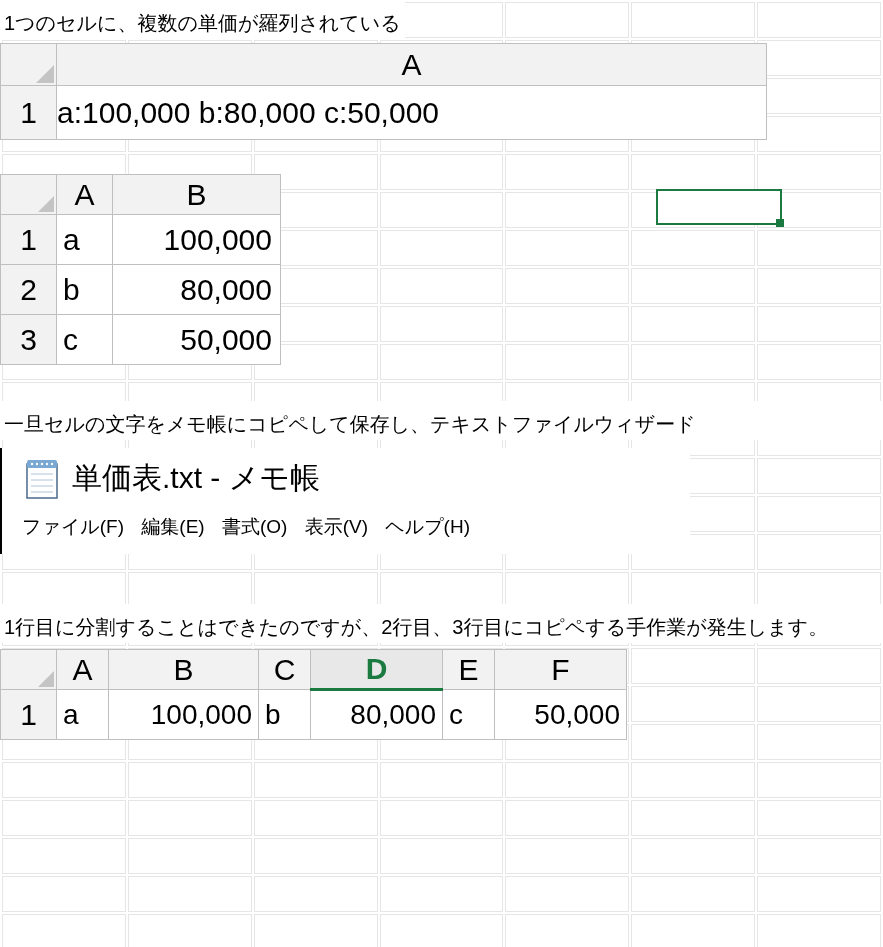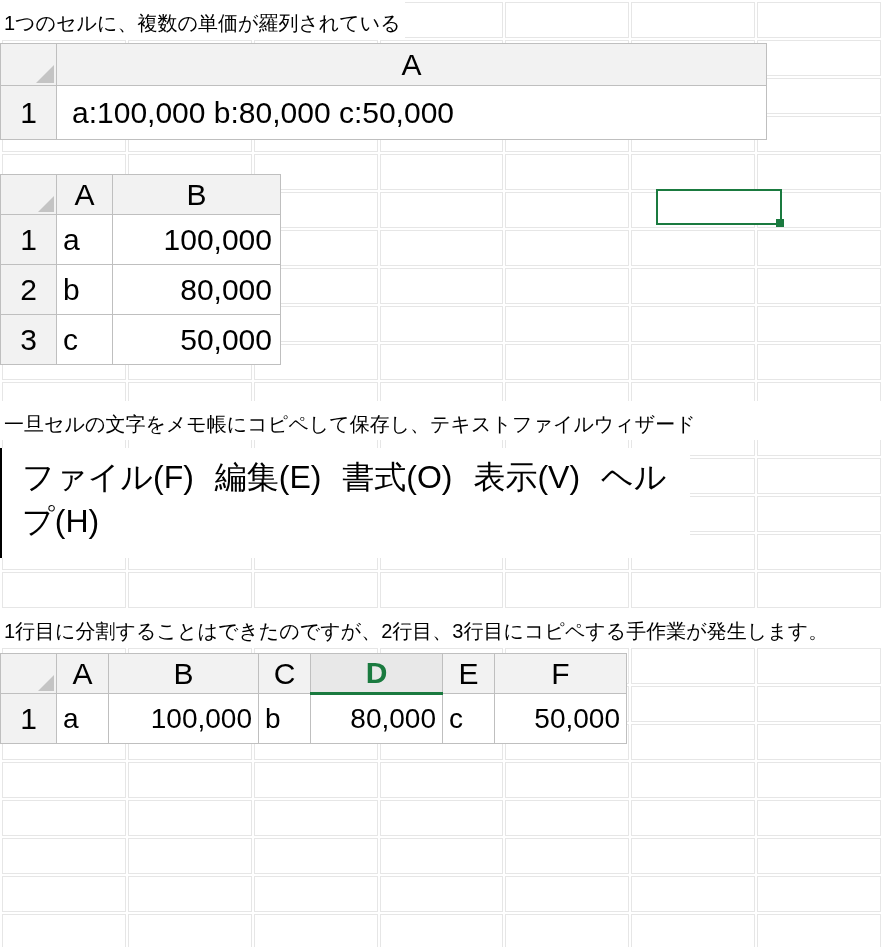--- a/index.html
+++ b/index.html
@@ -63,21 +63,21 @@
   }
   .corner {
     background: #f2f2f2;
     position: relative;
   }
   .corner svg { position: absolute; right: 2px; bottom: 2px; }
   .rowhdr { width: 56px; font-size: 30px; text-align: center; }
   
   .ss1 .colA { width: 710px; }
   .ss1 th { height: 42px; }
-  .ss1 td { height: 54px; font-size: 30px; padding-left: 15px; }
+  .ss1 td { height: 54px; font-size: 30px; padding-left: 0; }
   
   .ss2 th { height: 40px; font-size: 28px; }
   .ss2 .colA { width: 56px; }
   .ss2 .colB { width: 168px; }
   .ss2 td { height: 50px; font-size: 30px; }
   .ss2 .ca { padding-left: 6px; }
   .ss2 .cb { text-align: right; padding-right: 8px; }
   
   .notepad {
     background: #fff;
@@ -87,21 +87,21 @@
   }
   .np-titlebar {
     display: flex;
     align-items: center;
     gap: 10px;
     font-size: 30px;
     margin-bottom: 14px;
   }
   .np-icon { width: 40px; height: 44px; }
   .np-menu {
-    font-size: 32px;
+    font-size: 19px;
     word-spacing: 12px;
     margin-bottom: 6px;
     color: #000;
   }
   .np-content {
     font-size: 30px;
     font-family: "MS Gothic", monospace;
     letter-spacing: 1px;
   }
   .cursor {
@@ -421,20 +421,38 @@
   </tr>
 </tbody>
     </table>
 
 
 <div style="height:36px;"></div>
 <div class="caption caption-wide">一旦セルの文字をメモ帳にコピペして保存し、テキストファイルウィザード</div>
 
 
 <div class="notepad" style="margin-top:8px;">
+  <div class="np-titlebar">
+    <span class="np-icon">
+      <svg width="40" height="44" viewBox="0 0 40 44">
+        <rect x="5" y="8" width="30" height="34" fill="#ffffff" stroke="#4a6a8a" stroke-width="1.5"></rect>
+        <rect x="5" y="4" width="30" height="8" rx="2" fill="#7aa8d4"></rect>
+        <circle cx="10" cy="8" r="1.2" fill="#fff"></circle>
+            <circle cx="15" cy="8" r="1.2" fill="#fff"></circle>
+        <circle cx="20" cy="8" r="1.2" fill="#fff"></circle>
+            <circle cx="25" cy="8" r="1.2" fill="#fff"></circle>
+        <circle cx="30" cy="8" r="1.2" fill="#fff"></circle>
+        <line x1="9" y1="18" x2="31" y2="18" stroke="#b0c4d8"></line>
+        <line x1="9" y1="24" x2="31" y2="24" stroke="#b0c4d8"></line>
+        <line x1="9" y1="30" x2="31" y2="30" stroke="#b0c4d8"></line>
+        <line x1="9" y1="36" x2="31" y2="36" stroke="#b0c4d8"></line>
+      </svg>
+    </span>
+    <span>単価表.txt - メモ帳</span>
+  </div>
   <div class="np-menu">
     <span>ファイル(F)</span>
     <span>編集(E)</span>
     <span>書式(O)</span>
     <span>表示(V)</span>
     <span>ヘルプ(H)</span>
   </div>
 </div>
 
 

